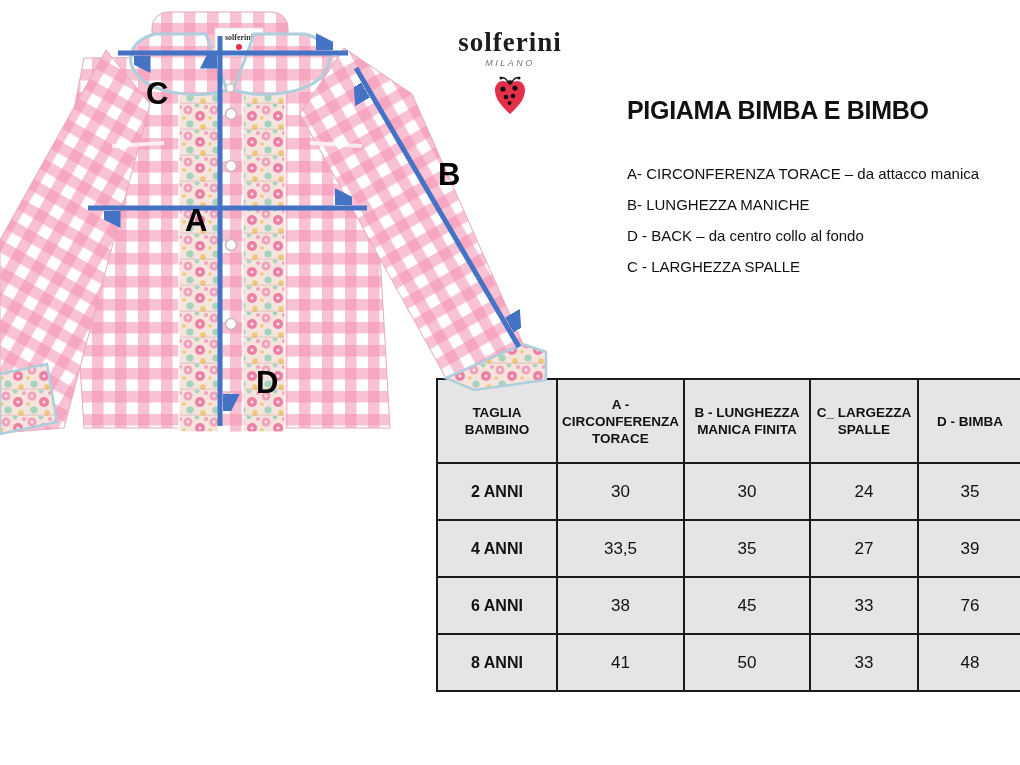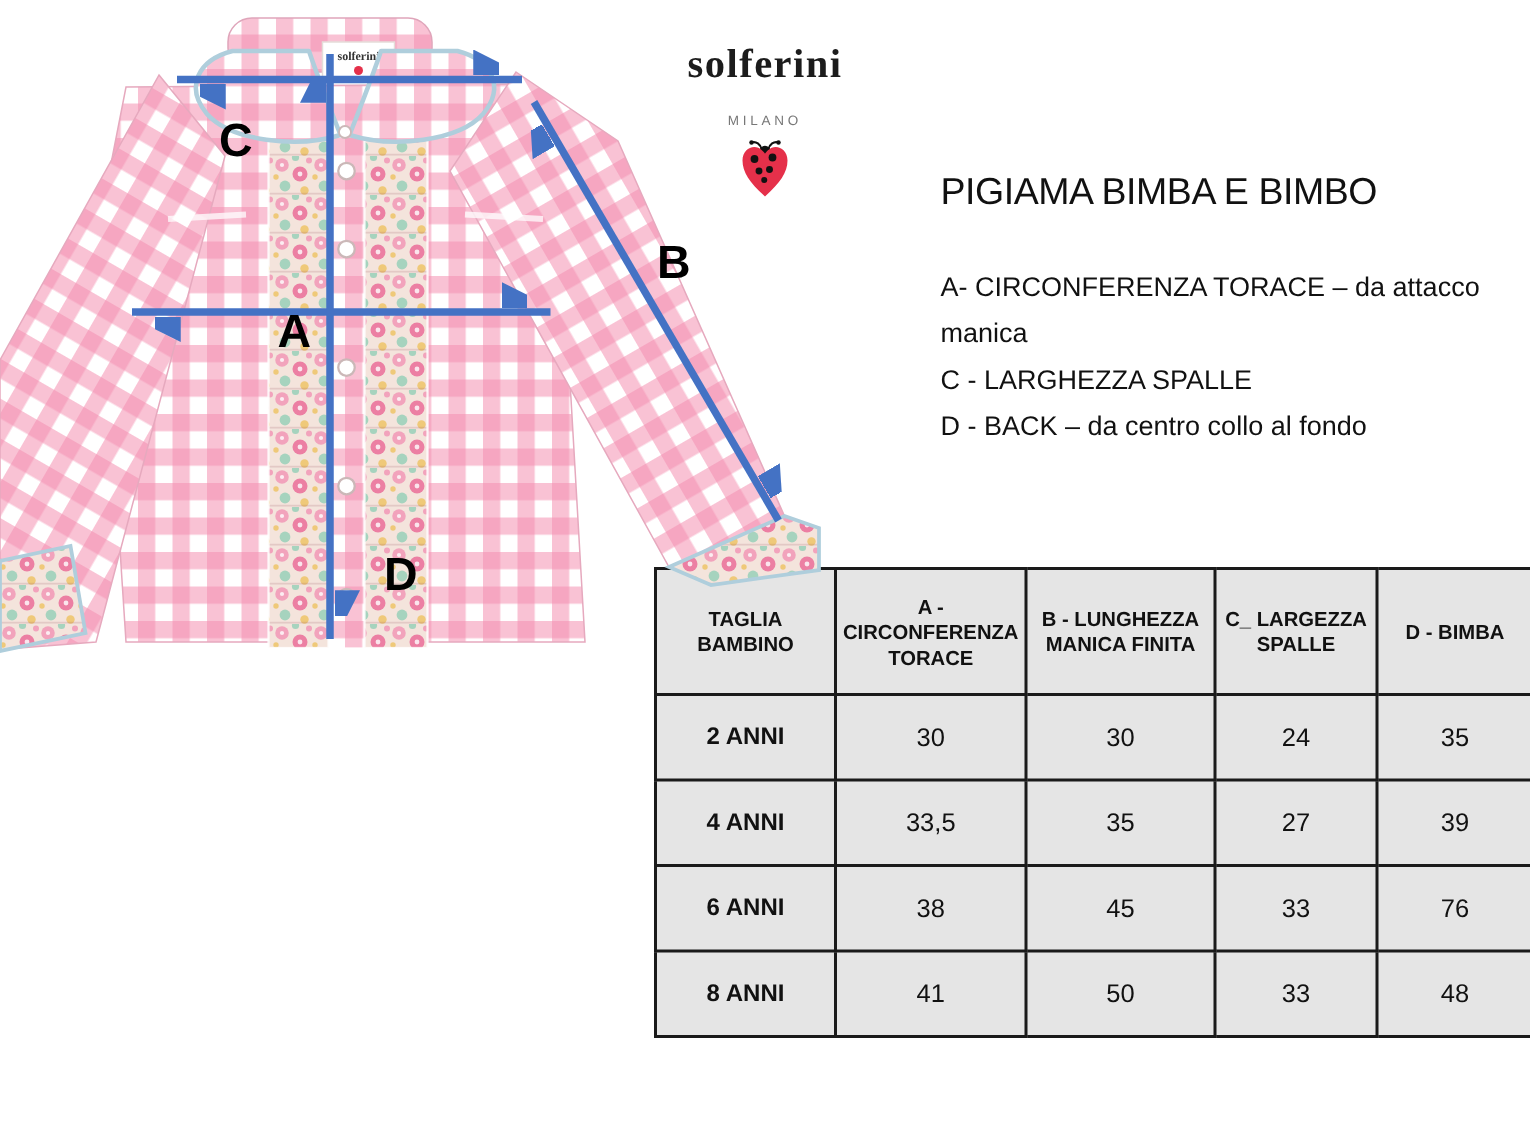--- a/index.html
+++ b/index.html
@@ -5,26 +5,26 @@
   html,body{margin:0;padding:0;background:#ffffff;}
   #stage{
     position:relative;width:1020px;height:765px;background:#ffffff;overflow:hidden;
     font-family:"Liberation Sans",sans-serif;color:#111;
   }
   
   #shirt-svg{position:absolute;left:0;top:0;z-index:2;}
   
   #logo{position:absolute;left:430px;top:28px;width:160px;text-align:center;z-index:3;}
   #brand-name{font-family:"Liberation Serif",serif;font-weight:bold;font-size:27px;letter-spacing:1px;color:#1c1c1c;line-height:28px;}
-  #brand-city{font-size:9px;letter-spacing:2.5px;color:#777;margin-top:19px;}
+  #brand-city{font-size:9px;letter-spacing:2.5px;color:#777;margin-top:2px;font-style:italic;}
   #ladybug{display:block;margin:6px auto 0 auto;}
   
   #desc{position:absolute;left:627px;top:95px;width:385px;z-index:1;}
-  #desc-title{font-size:25px;font-weight:normal;line-height:30px;letter-spacing:-0.3px;margin:18px 0 33px 0;}
-  .desc-line{font-size:18px;line-height:31px;width:380px;}
+  #desc-title{font-size:25px;font-weight:bold;line-height:30px;letter-spacing:-0.3px;margin:0 0 33px 0;}
+  .desc-line{font-size:15px;line-height:31px;width:380px;}
   
   #size-table{
     position:absolute;left:436px;top:378px;width:585px;z-index:1;
     border-collapse:collapse;table-layout:fixed;background:#e5e5e5;
   }
   #size-table th,#size-table td{
     border:2px solid #1a1a1a;text-align:center;vertical-align:middle;padding:2px;
     overflow:hidden;
   }
   #size-table thead tr{height:84px;}
@@ -136,22 +136,23 @@
       <circle cx="22" cy="14" r="2.6" fill="#111"></circle>
       <circle cx="13" cy="23" r="2.3" fill="#111"></circle>
       <circle cx="20" cy="22" r="2.3" fill="#111"></circle>
       <circle cx="16.5" cy="29" r="2" fill="#111"></circle>
     </svg>
   </div>
 
   <div id="desc">
     <h1 id="desc-title">PIGIAMA BIMBA E BIMBO</h1>
     <div class="desc-line">A- CIRCONFERENZA TORACE – da attacco manica</div>
+    <div class="desc-line">B- LUNGHEZZA MANICHE</div>
+    <div class="desc-line">D - BACK – da centro collo al fondo</div>
     <div class="desc-line">C - LARGHEZZA SPALLE</div>
-    <div class="desc-line">D - BACK – da centro collo al fondo</div>
   </div>
 
   <table id="size-table">
     <colgroup>
       <col style="width:120px">
         <col style="width:127px">
         <col style="width:126px">
         <col style="width:108px">
         <col style="width:104px">
     </colgroup>

